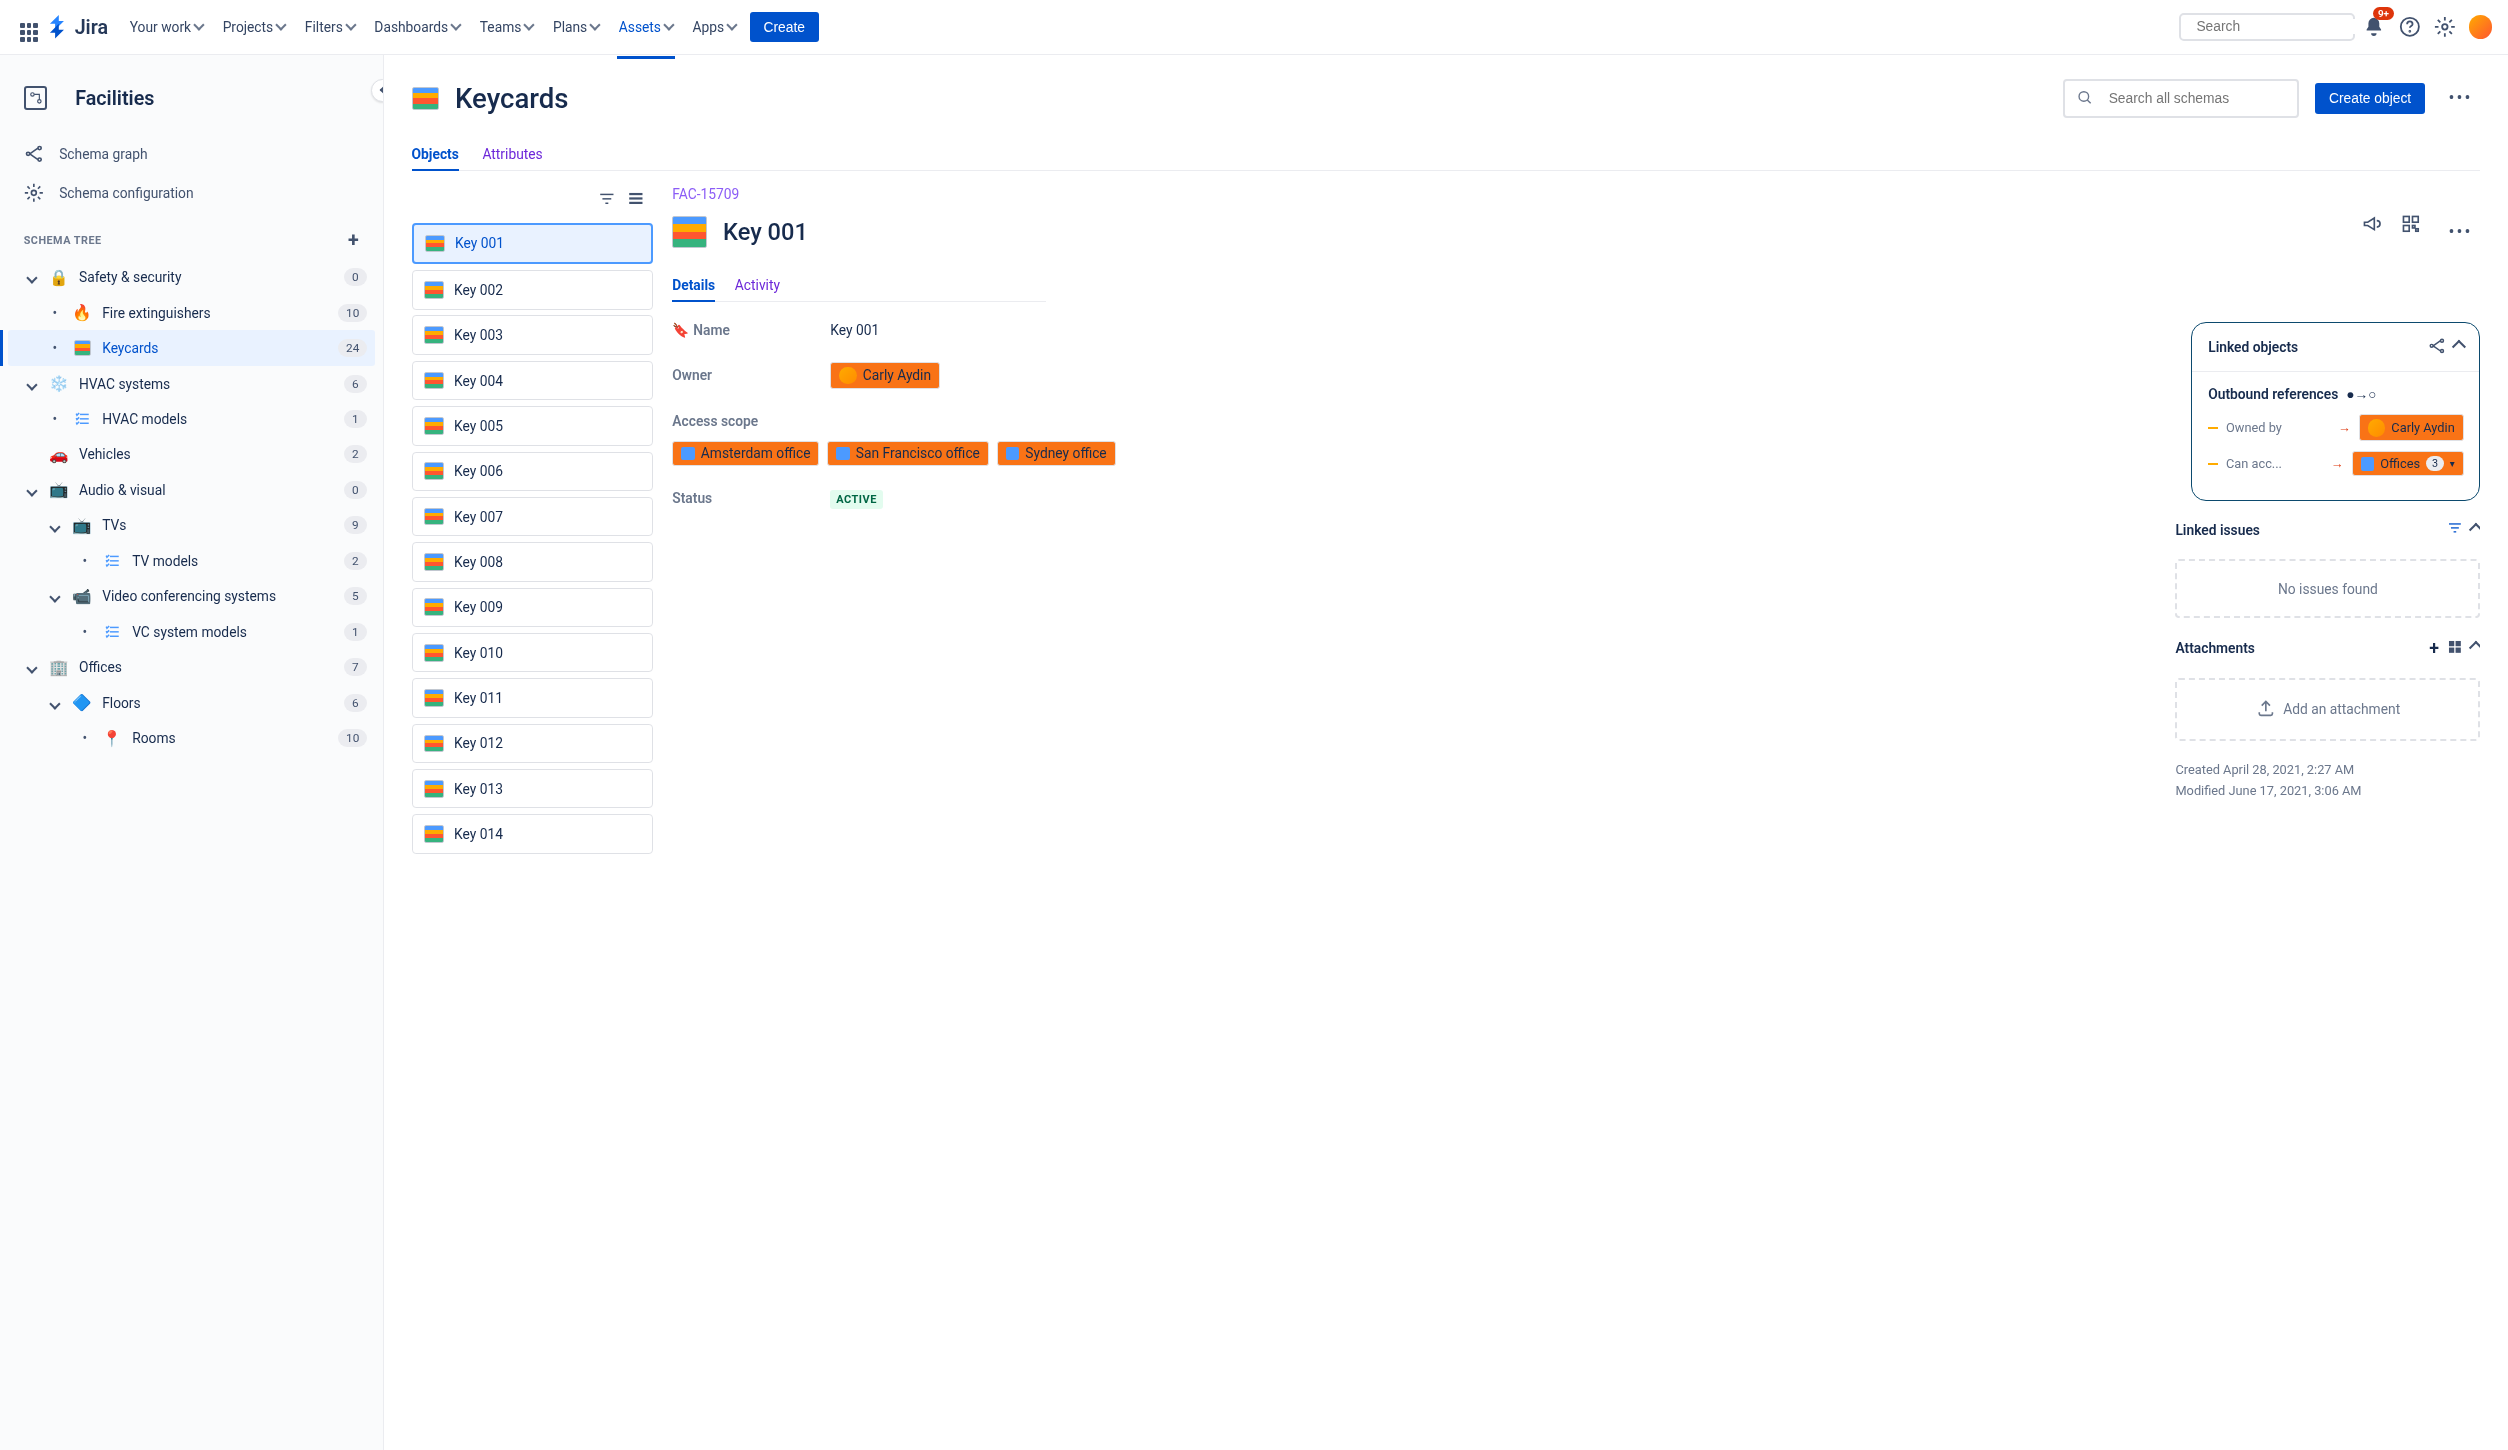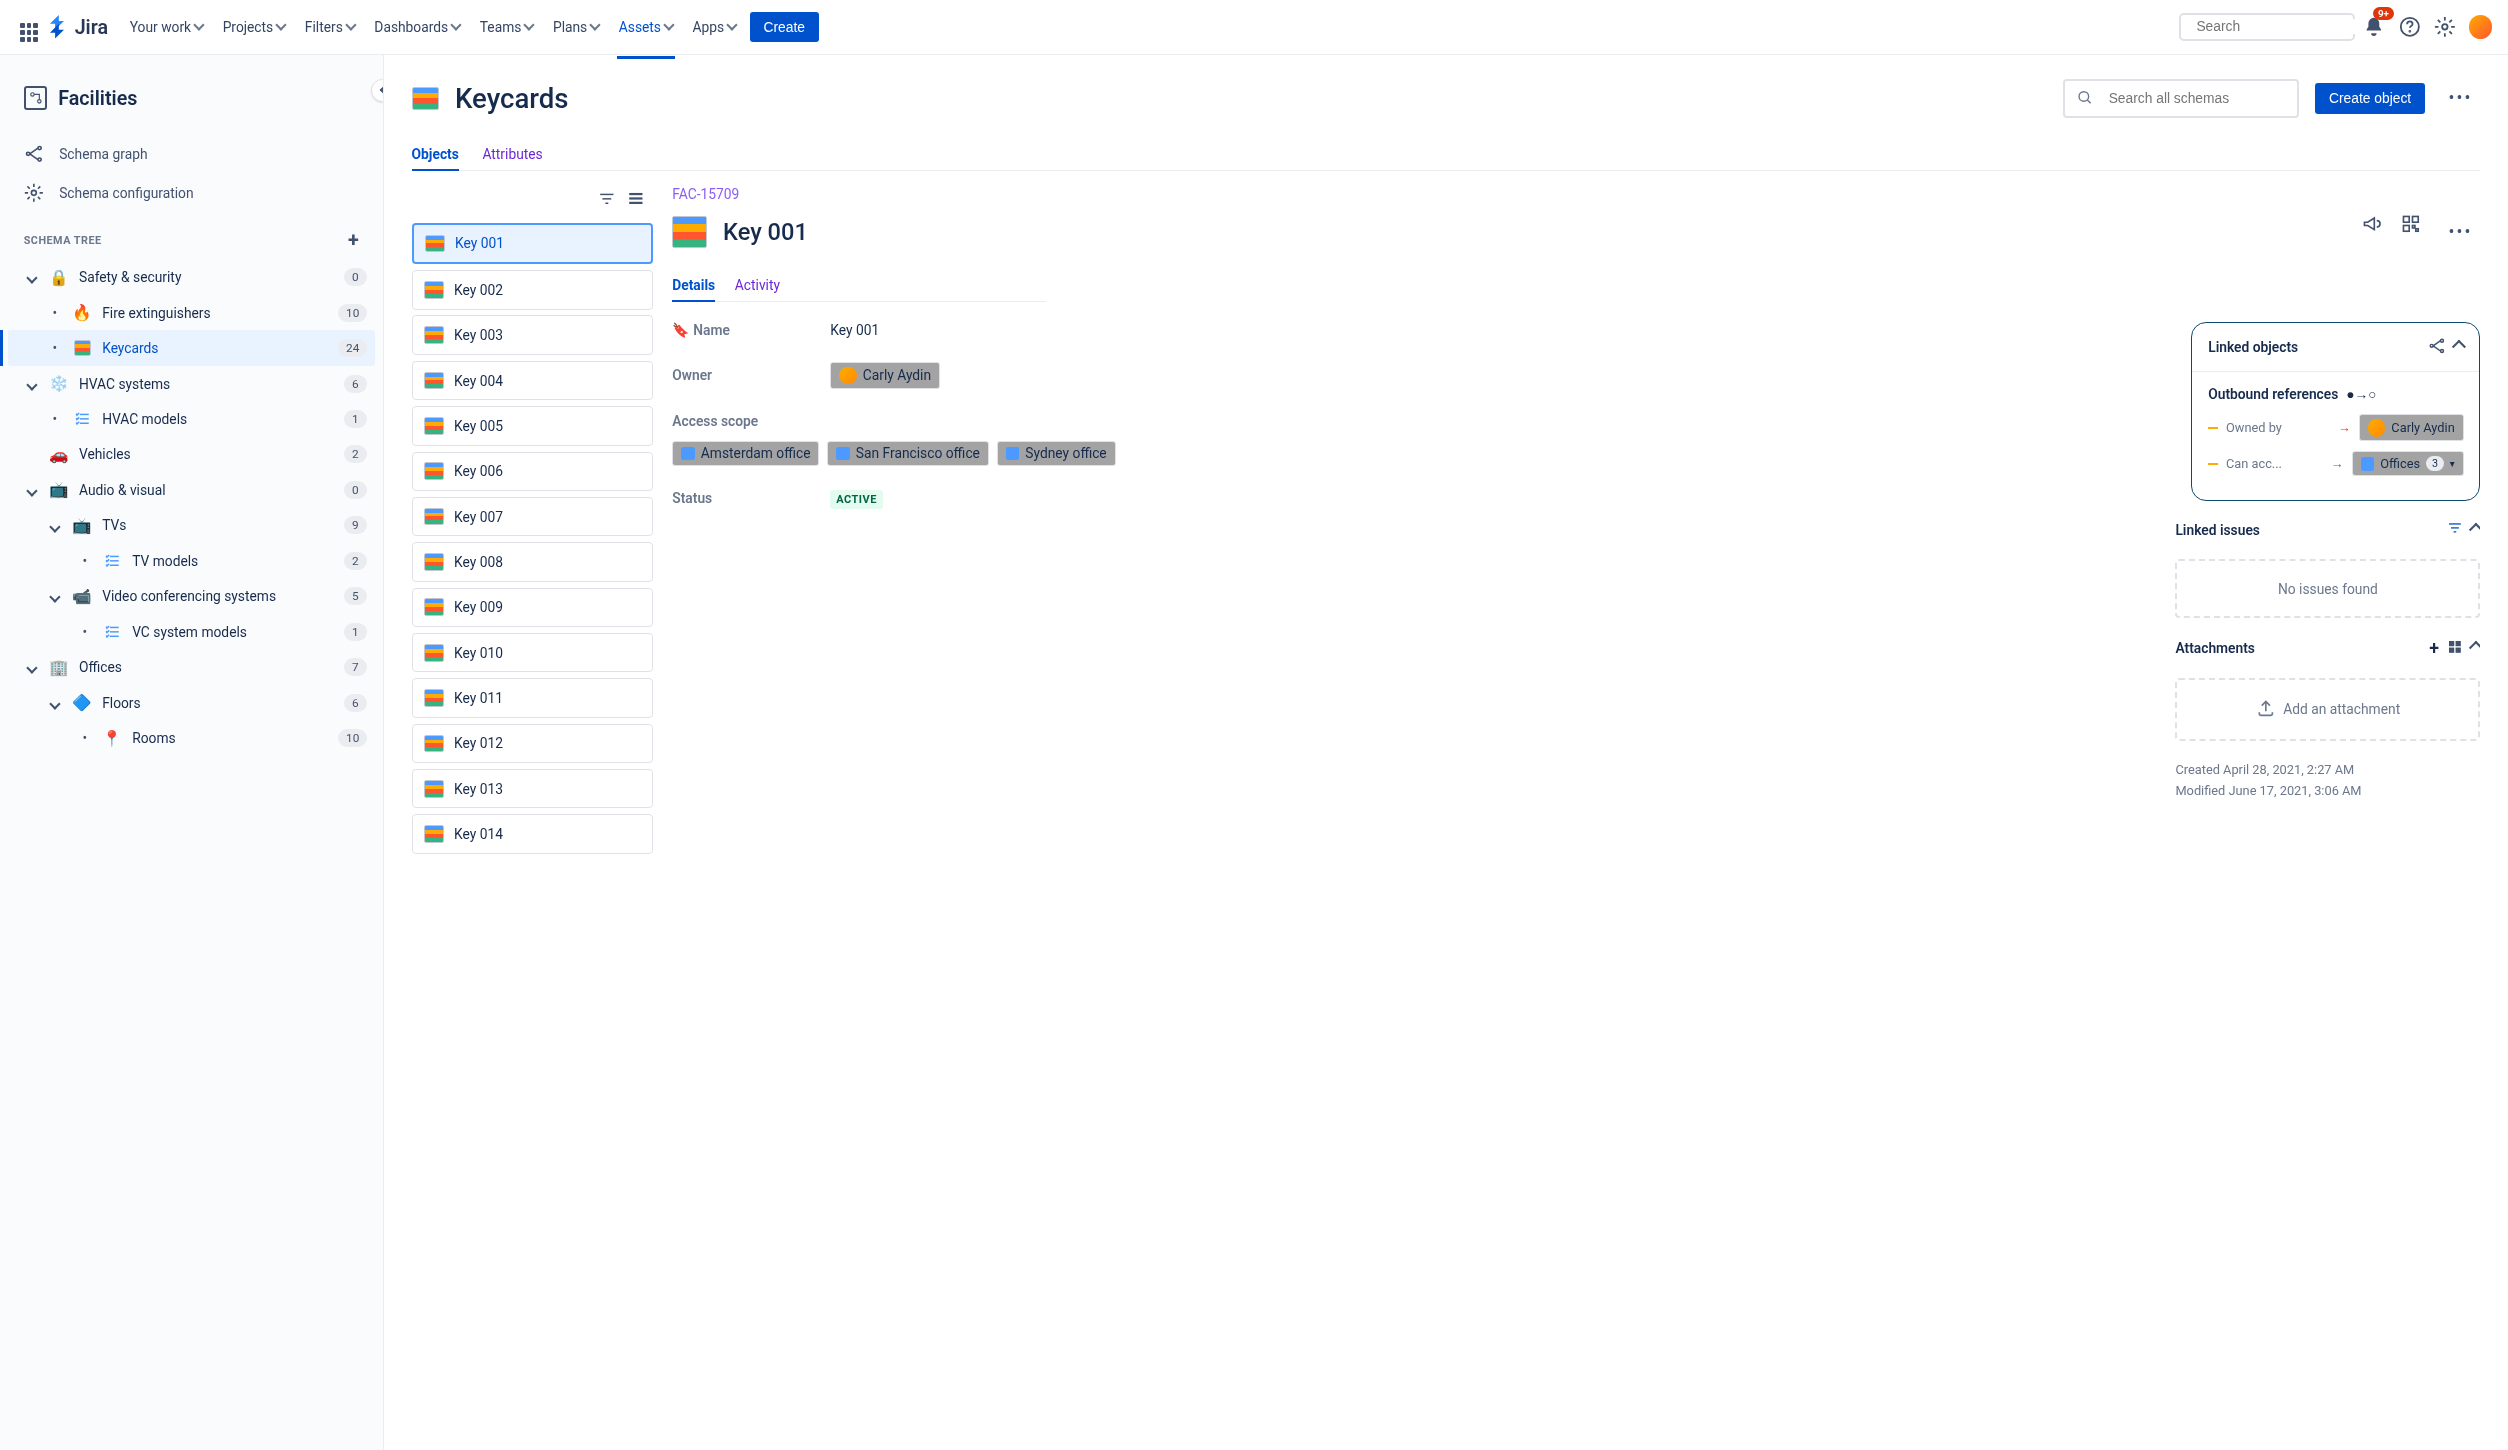--- a/index.html
+++ b/index.html
@@ -17,21 +17,21 @@
 .spacer { flex: 1; }
 .search-box { display: flex; align-items: center; border: 2px solid #DFE1E6; border-radius: 4.9px; padding: 3.9px 7.9px; width: 176px; gap: 7.9px; }
 .search-box input { border: none; outline: none; font-size: 13.8px; flex: 1; }
 .search-icon { width: 15.8px; height: 15.8px; }
 .topnav-icon { width: 31.5px; height: 31.5px; display: flex; align-items: center; justify-content: center; cursor: pointer; border-radius: 50%; color: #42526E; position: relative; }
 .badge { position: absolute; top: -3.9px; right: -3.9px; background: #DE350B; color: #fff; font-size: 9.9px; padding: 1px 4.9px; border-radius: 7.9px; font-weight: 600; }
 .avatar { width: 23.6px; height: 23.6px; border-radius: 50%; background: linear-gradient(135deg, #FFAB00, #FF5630); }
 .layout { display: flex; height: calc(100vh - 55px); }
 .sidebar { width: 384px; background: #FAFBFC; border-right: 1px solid #EBECF0; padding: 23.6px 7.9px 23.6px 7.9px; overflow-y: auto; position: relative; }
 .collapse-btn { position: absolute; right: -11.8px; top: 23.6px; width: 23.6px; height: 23.6px; background: #fff; border: 1px solid #DFE1E6; border-radius: 50%; display: flex; align-items: center; justify-content: center; cursor: pointer; box-shadow: 0 1px 2px rgba(0,0,0,0.1); }
-.schema-title { display: flex; align-items: center; gap: 11px; padding: 7.9px 15.8px; margin-bottom: 15.8px; }
+.schema-title { display: flex; align-items: center; gap: 28px; padding: 7.9px 15.8px; margin-bottom: 15.8px; }
 .schema-title-icon { width: 23.6px; height: 23.6px; border: 2px solid #42526E; border-radius: 3px; display: flex; align-items: center; justify-content: center; }
 .schema-title h2 { font-size: 19.7px; font-weight: 600; }
 .side-link { display: flex; align-items: center; gap: 15.8px; padding: 9.9px 15.8px; cursor: pointer; color: #42526E; border-radius: 3px; }
 .side-link svg { width: 19.7px; height: 19.7px; }
 .section-header { display: flex; justify-content: space-between; align-items: center; padding: 15.8px 15.8px 7.9px; font-size: 10.8px; font-weight: 700; color: #6B778C; letter-spacing: 0.5px; }
 .plus-icon { font-size: 19.7px; cursor: pointer; color: #42526E; }
 .tree-item { display: flex; align-items: center; padding: 7.9px 7.9px; cursor: pointer; border-radius: 3px; gap: 9.9px; }
 .tree-item.selected { background: #E9F2FF; color: #0052CC; position: relative; }
 .tree-item.selected::before { content:""; position:absolute; left:-7.9px; top:0; bottom:0; width:3px; background:#0052CC; }
 .tree-expand { width: 15.8px; text-align: center; color: #42526E; }
@@ -67,21 +67,21 @@
 .obj-header .obj-icon { width: 35px; height: 31.5px; }
 .obj-header h2 { font-size: 23.6px; font-weight: 500; }
 .obj-actions { display: flex; gap: 19.7px; color: #42526E; }
 .obj-actions span { cursor: pointer; }
 .detail-tabs { display: flex; gap: 19.7px; border-bottom: 1px solid #EBECF0; margin-bottom: 19.7px; width: 374px; }
 .detail-body { display: flex; gap: 39px; }
 .fields { flex: 1; display: flex; flex-direction: column; gap: 23.6px; }
 .field { display: flex; }
 .field-label { width: 158px; color: #6B778C; font-weight: 600; font-size: 13.8px; display: flex; align-items: center; gap: 3.9px; }
 .field-value { flex: 1; }
-.chip { display: inline-flex; align-items: center; gap: 5.9px; border: 1px solid #DFE1E6; border-radius: 3px; padding: 3.9px 7.9px; background: #a3a3a3; }
+.chip { display: inline-flex; align-items: center; gap: 5.9px; border: 1px solid #DFE1E6; border-radius: 3px; padding: 3.9px 7.9px; background: #f97316; }
 .chip-row { display: flex; flex-wrap: wrap; gap: 7.9px; }
 .status-badge { background: #E3FCEF; color: #006644; font-size: 11px; font-weight: 700; padding: 3px 5.9px; border-radius: 3px; letter-spacing: 0.5px; }
 .side-panel { width: 305px; display: flex; flex-direction: column; gap: 19.7px; }
 .panel-box { border: 1px solid #0c4a6e; border-radius: 15px; margin-left: 16px; }
 .panel-header { display: flex; align-items: center; padding: 13.8px 15.8px; font-weight: 600; border-bottom: 1px solid #EBECF0; gap: 7.9px; }
 .panel-body { padding: 13.8px 15.8px; }
 .ref-row { display: flex; align-items: center; gap: 7.9px; margin-bottom: 9.9px; font-size: 12.8px; }
 .ref-label { color: #6B778C; flex: 1; white-space: nowrap; overflow: hidden; text-overflow: ellipsis; }
 .arrow { color: #DE350B; }
 .section-title { display: flex; align-items: center; font-weight: 600; gap: 7.9px; }

